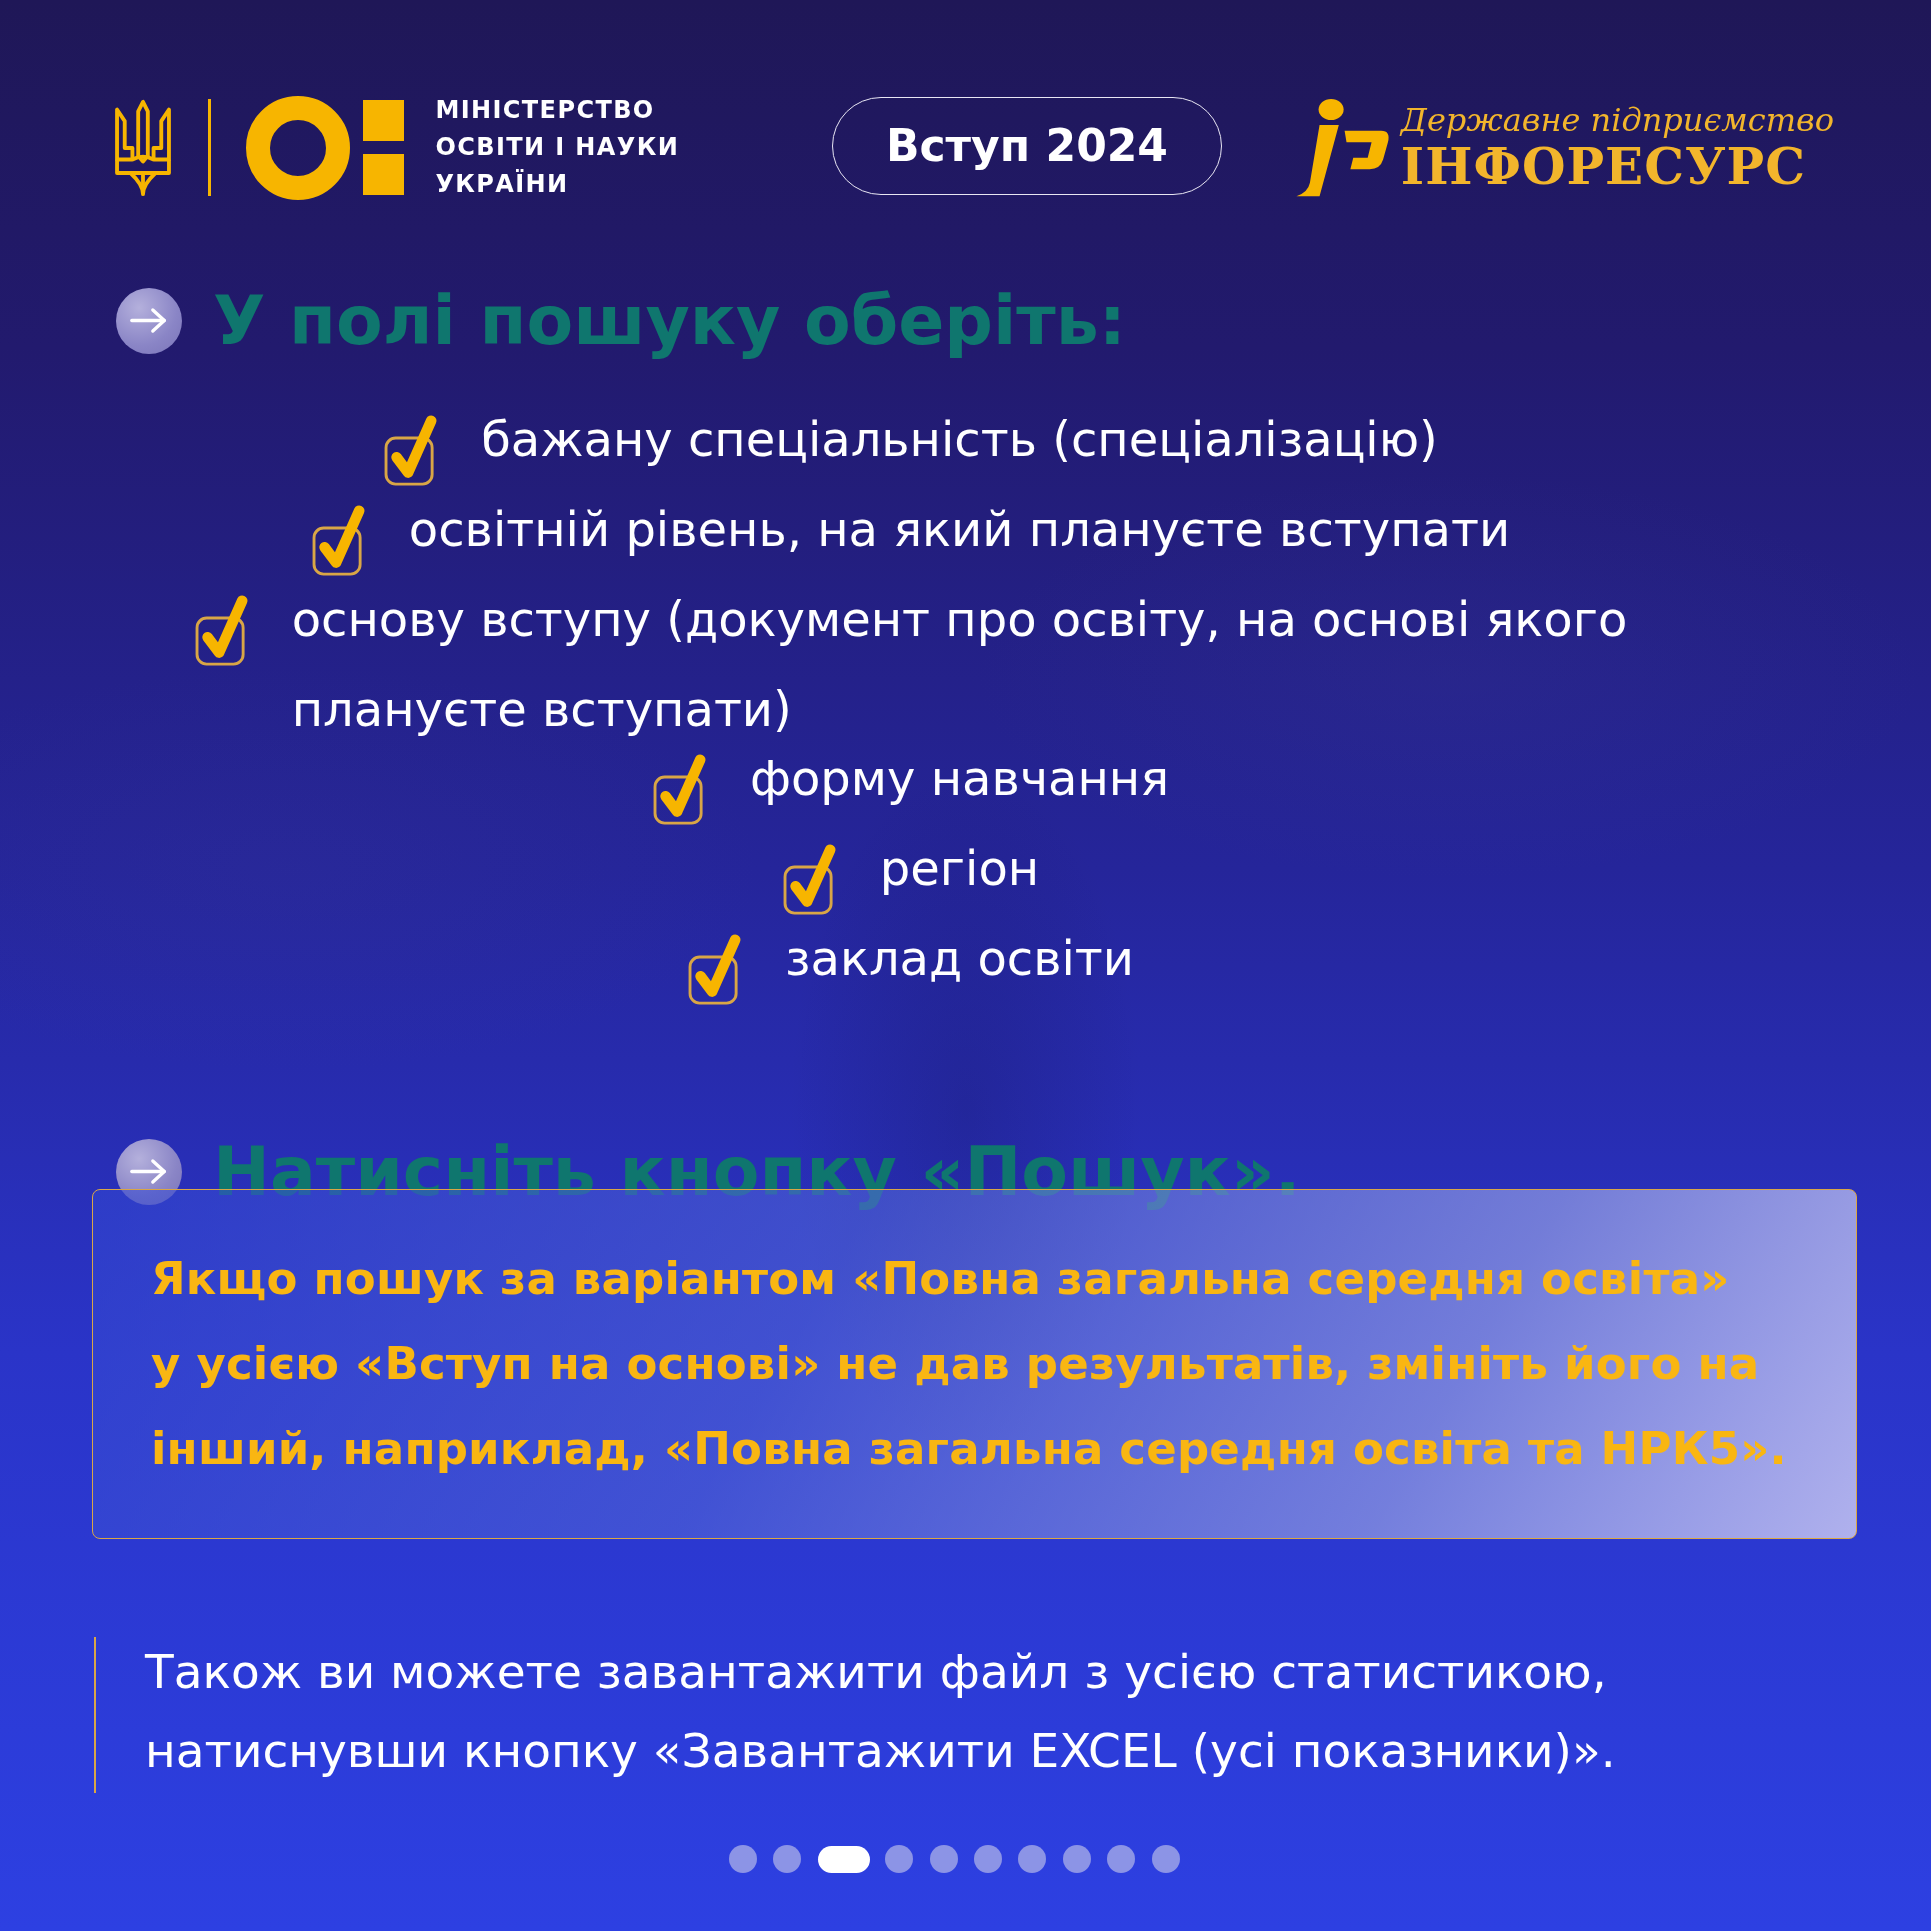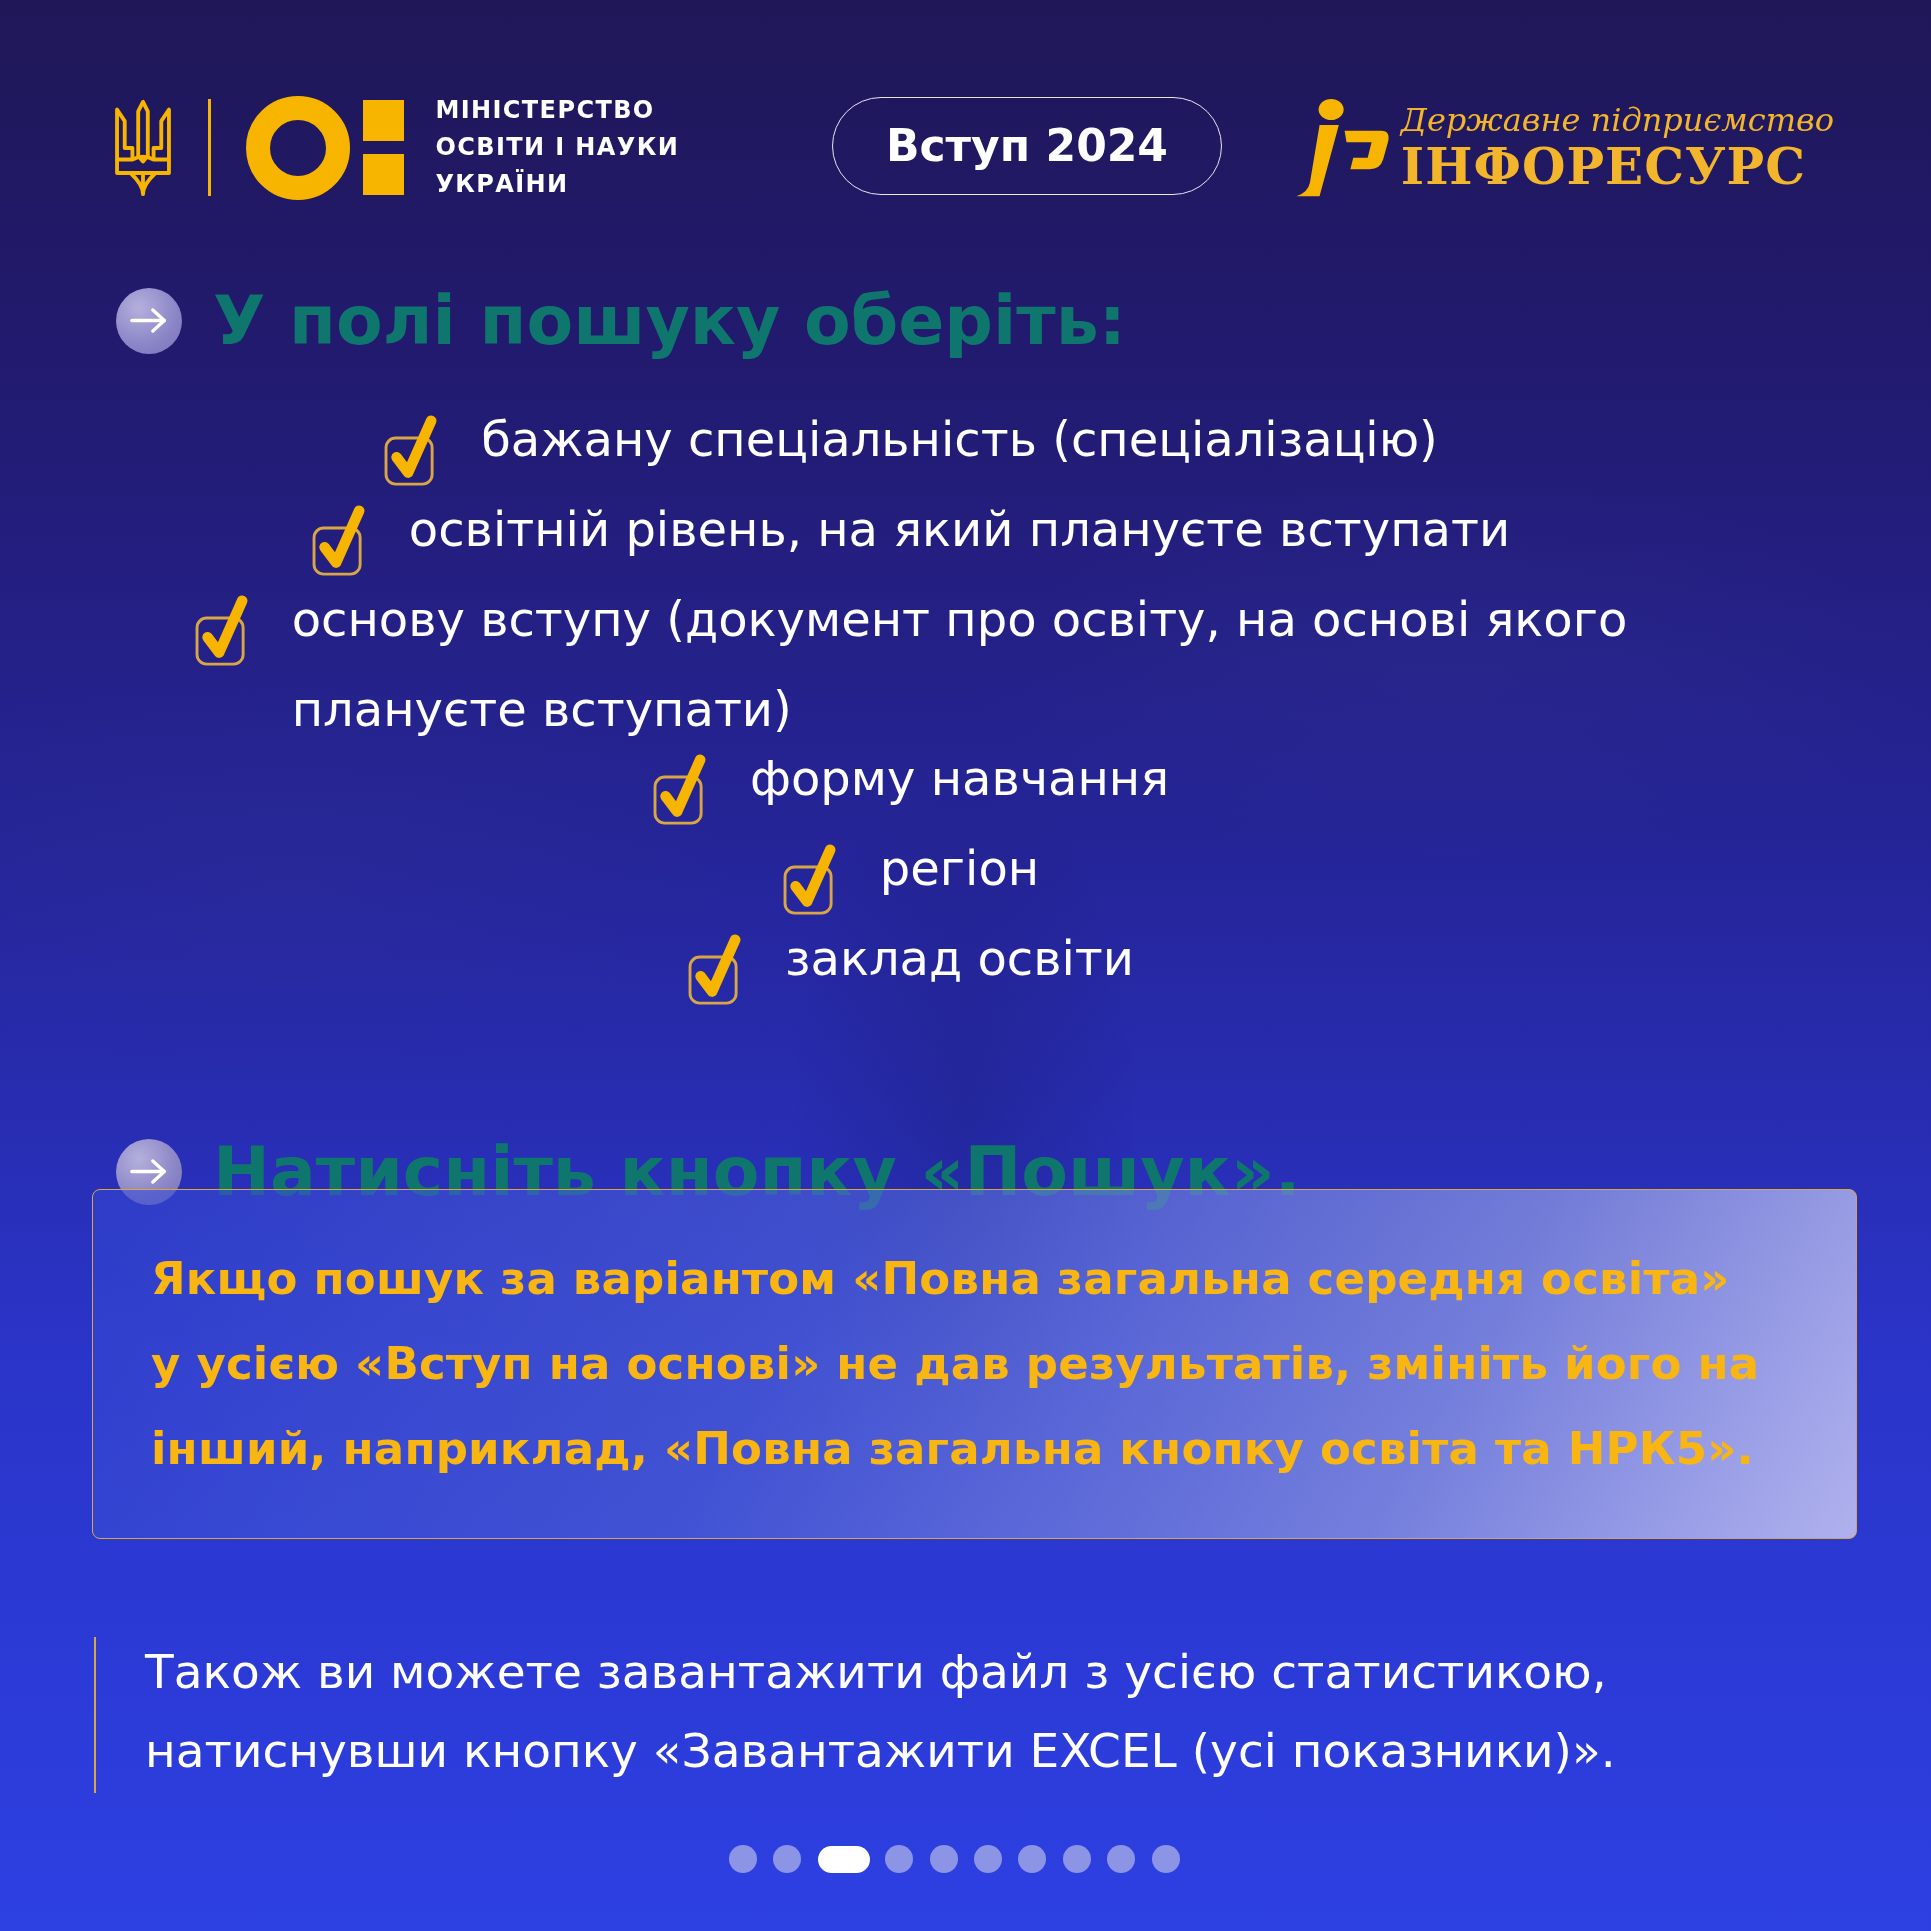--- a/index.html
+++ b/index.html
@@ -201,21 +201,21 @@
           <path d="M26 4 L38 15 L26 26"></path>
         </g>
       </svg>
   </div>
   <div class="step-text">Натисніть кнопку «Пошук».</div>
 </div>
 
 <div class="note">
   <div class="note-line">Якщо пошук за варіантом «Повна загальна середня освіта»</div>
   <div class="note-line">у усією «Вступ на основі» не дав результатів, змініть його на</div>
-  <div class="note-line">інший, наприклад, «Повна загальна кнопку освіта та НРК5».</div>
+  <div class="note-line">інший, наприклад, «Повна загальна середня освіта та НРК5».</div>
 </div>
 
 <div class="footer-bar"></div>
 <div class="footer-text">
   <div>Також ви можете завантажити файл з усією статистикою,</div>
   <div>натиснувши кнопку «Завантажити EXCEL (усі показники)».</div>
 </div>
 
 <div class="dots">
   <div class="dot"></div>

